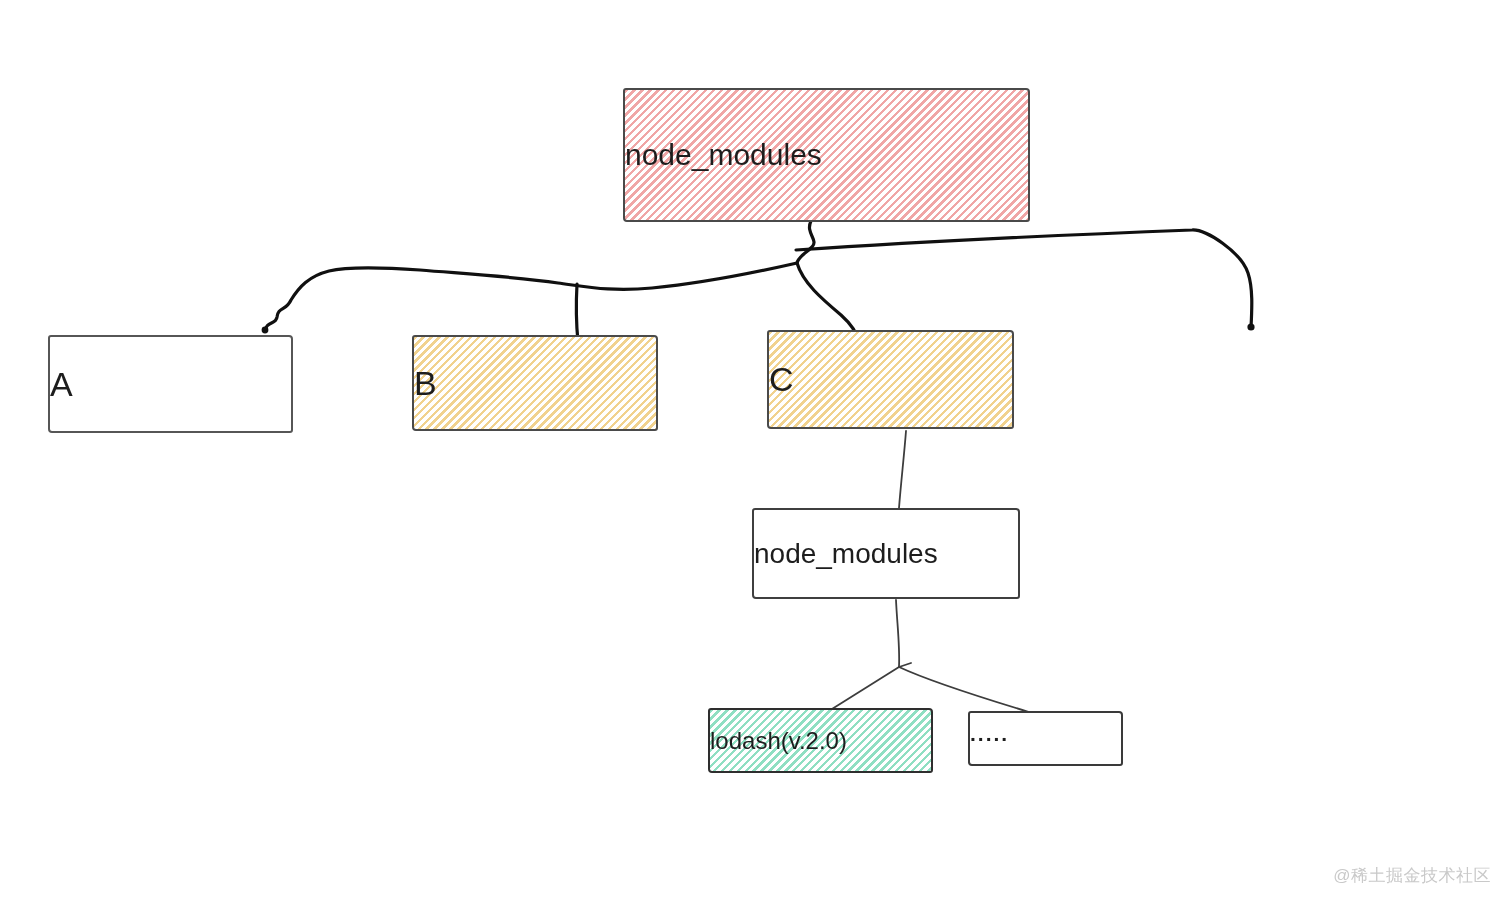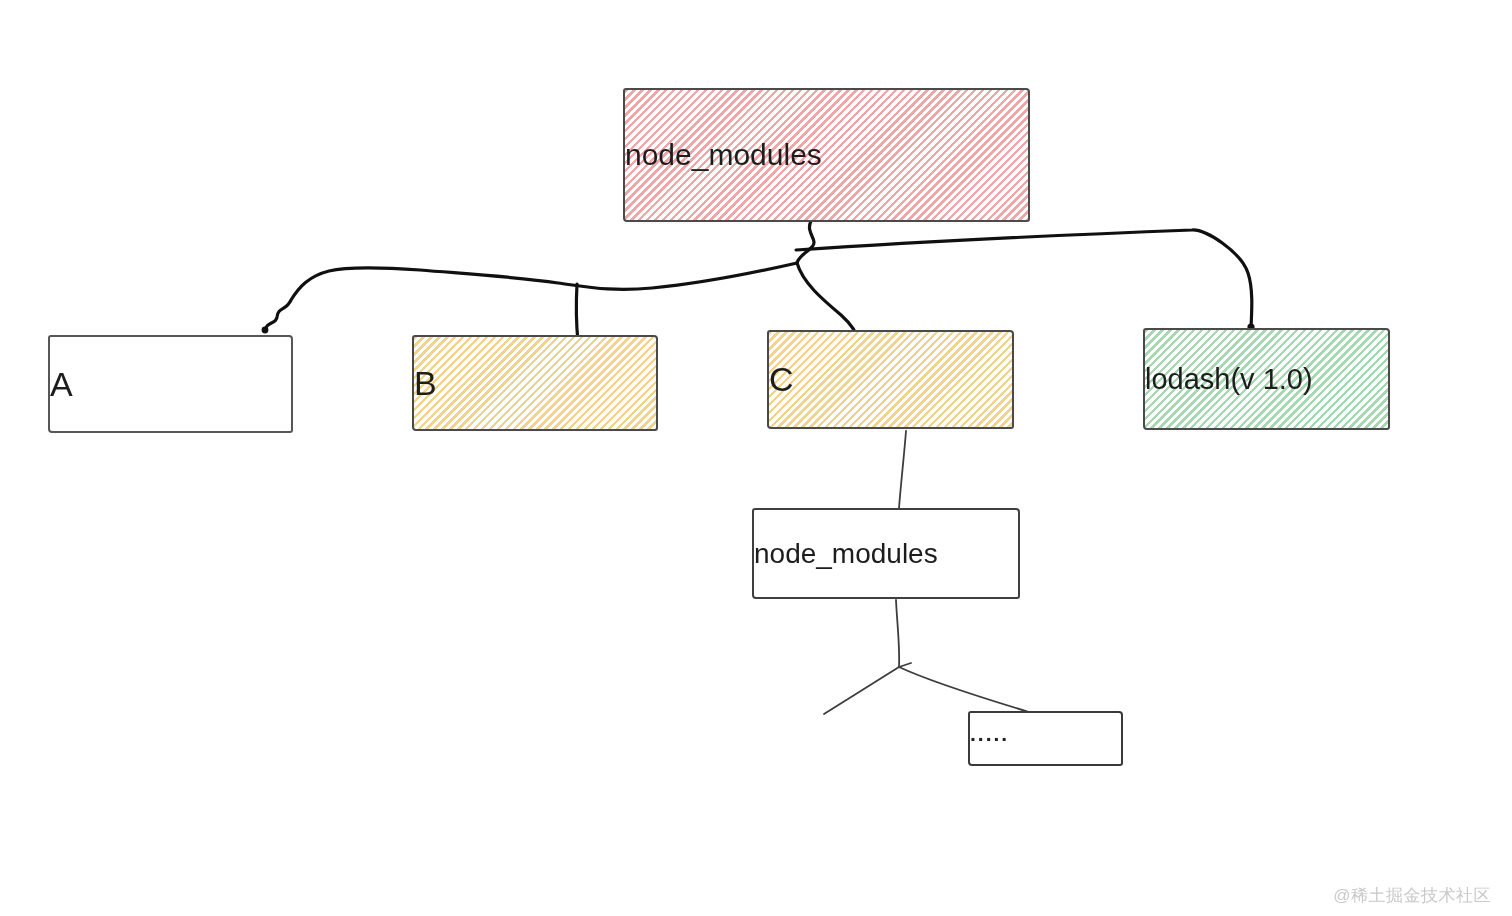--- a/index.html
+++ b/index.html
@@ -50,21 +50,21 @@
   .n-c           { left: 767px;  top: 330px; width: 247px; height: 99px;  font-size: 34px; }
   .n-lodash1     { left: 1143px; top: 328px; width: 247px; height: 102px; font-size: 29px; }
   .n-inner       { left: 752px;  top: 508px; width: 268px; height: 91px;  font-size: 28px; border-width: 2px; border-color: #3f3f3f; }
   .n-lodash2     { left: 708px;  top: 708px; width: 225px; height: 65px;  font-size: 24px; border-color: #2e2e2e; }
   .n-ellipsis    { left: 968px;  top: 711px; width: 155px; height: 55px;  font-size: 21px; font-weight: 700; letter-spacing: 2px; border-color: #3a3a3a; }
   .n-ellipsis .lbl { transform: translateY(-20%); }
 
   .watermark {
     position: absolute;
     right: 21px;
-    bottom: 9px;
+    bottom: 29px;
     font-size: 17px;
     color: #c9c9c9;
     letter-spacing: 0.5px;
   }
 </style>
 </head>
 <body>
 
 <div class="canvas">
 
@@ -100,28 +100,28 @@
   </div>
 
   <div class="node hachure n-b" style="--hatch-color: #f1d28e;">
     <span class="lbl">B</span>
   </div>
 
   <div class="node hachure n-c" style="--hatch-color: #f1d28e;">
     <span class="lbl">C</span>
   </div>
 
-  <div class="node hachure n-lodash1" style="--hatch-color: #a6d9b2;">
-    <span class="lbl">lodash(v 1.0)</span>
-  </div>
 
   <div class="node solid n-inner" style="--hatch-color: #ffffff;">
     <span class="lbl">node_modules</span>
   </div>
 
+  <div class="node hachure n-lodash2" style="--hatch-color: #8fdfc2;">
+    <span class="lbl">lodash(v.2.0)</span>
+  </div>
 
   <div class="node solid n-ellipsis" style="--hatch-color: #ffffff;">
     <span class="lbl">.....</span>
   </div>
 
   <div class="watermark" style="color: rgb(201, 201, 201);">@稀土掘金技术社区</div>
 
 </div>
 
 </body></html>

